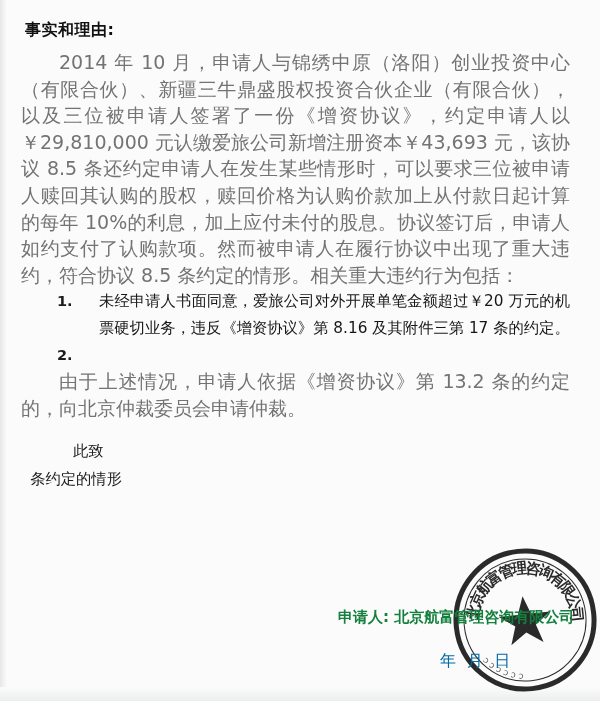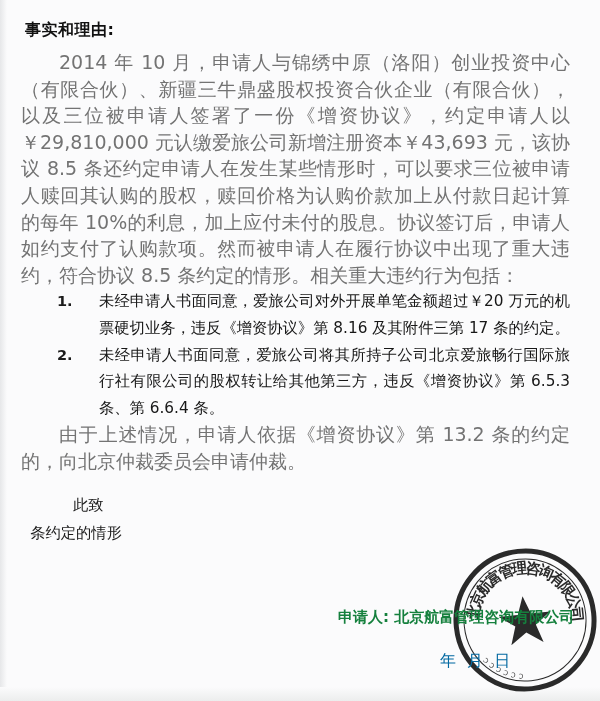--- a/index.html
+++ b/index.html
@@ -154,21 +154,20 @@
 
     <p class="para">2014 年 10 月，申请人与锦绣中原（洛阳）创业投资中心（有限合伙）、新疆三牛鼎盛股权投资合伙企业（有限合伙），以及三位被申请人签署了一份《增资协议》，约定申请人以￥29,810,000 元认缴爱旅公司新增注册资本￥43,693 元，该协议 8.5 条还约定申请人在发生某些情形时，可以要求三位被申请人赎回其认购的股权，赎回价格为认购价款加上从付款日起计算的每年 10%的利息，加上应付未付的股息。协议签订后，申请人如约支付了认购款项。然而被申请人在履行协议中出现了重大违约，符合协议 8.5 条约定的情形。相关重大违约行为包括：</p>
 
     <div class="clause-list">
       <div class="clause-row">
         <div class="clause-num">1.</div>
         <div class="clause-text">未经申请人书面同意，爱旅公司对外开展单笔金额超过￥20 万元的机票硬切业务，违反《增资协议》第 8.16 及其附件三第 17 条的约定。</div>
       </div>
       <div class="clause-row">
         <div class="clause-num">2.</div>
-        <div class="clause-text">未经申请人书面同意，爱旅公司将其所持子公司北京爱旅畅行国际旅行社有限公司的股权转让给其他第三方，违反《增资协议》第 6.5.3 条、第 6.6.4 条。</div>
       </div>
     </div>
 
     <p class="para">由于上述情况，申请人依据《增资协议》第 13.2 条的约定的，向北京仲裁委员会申请仲裁。</p>
 
     <div class="closing-block">
       <div class="closing-to">此致</div>
       <div class="closing-org">条约定的情形</div>
     </div>
 

